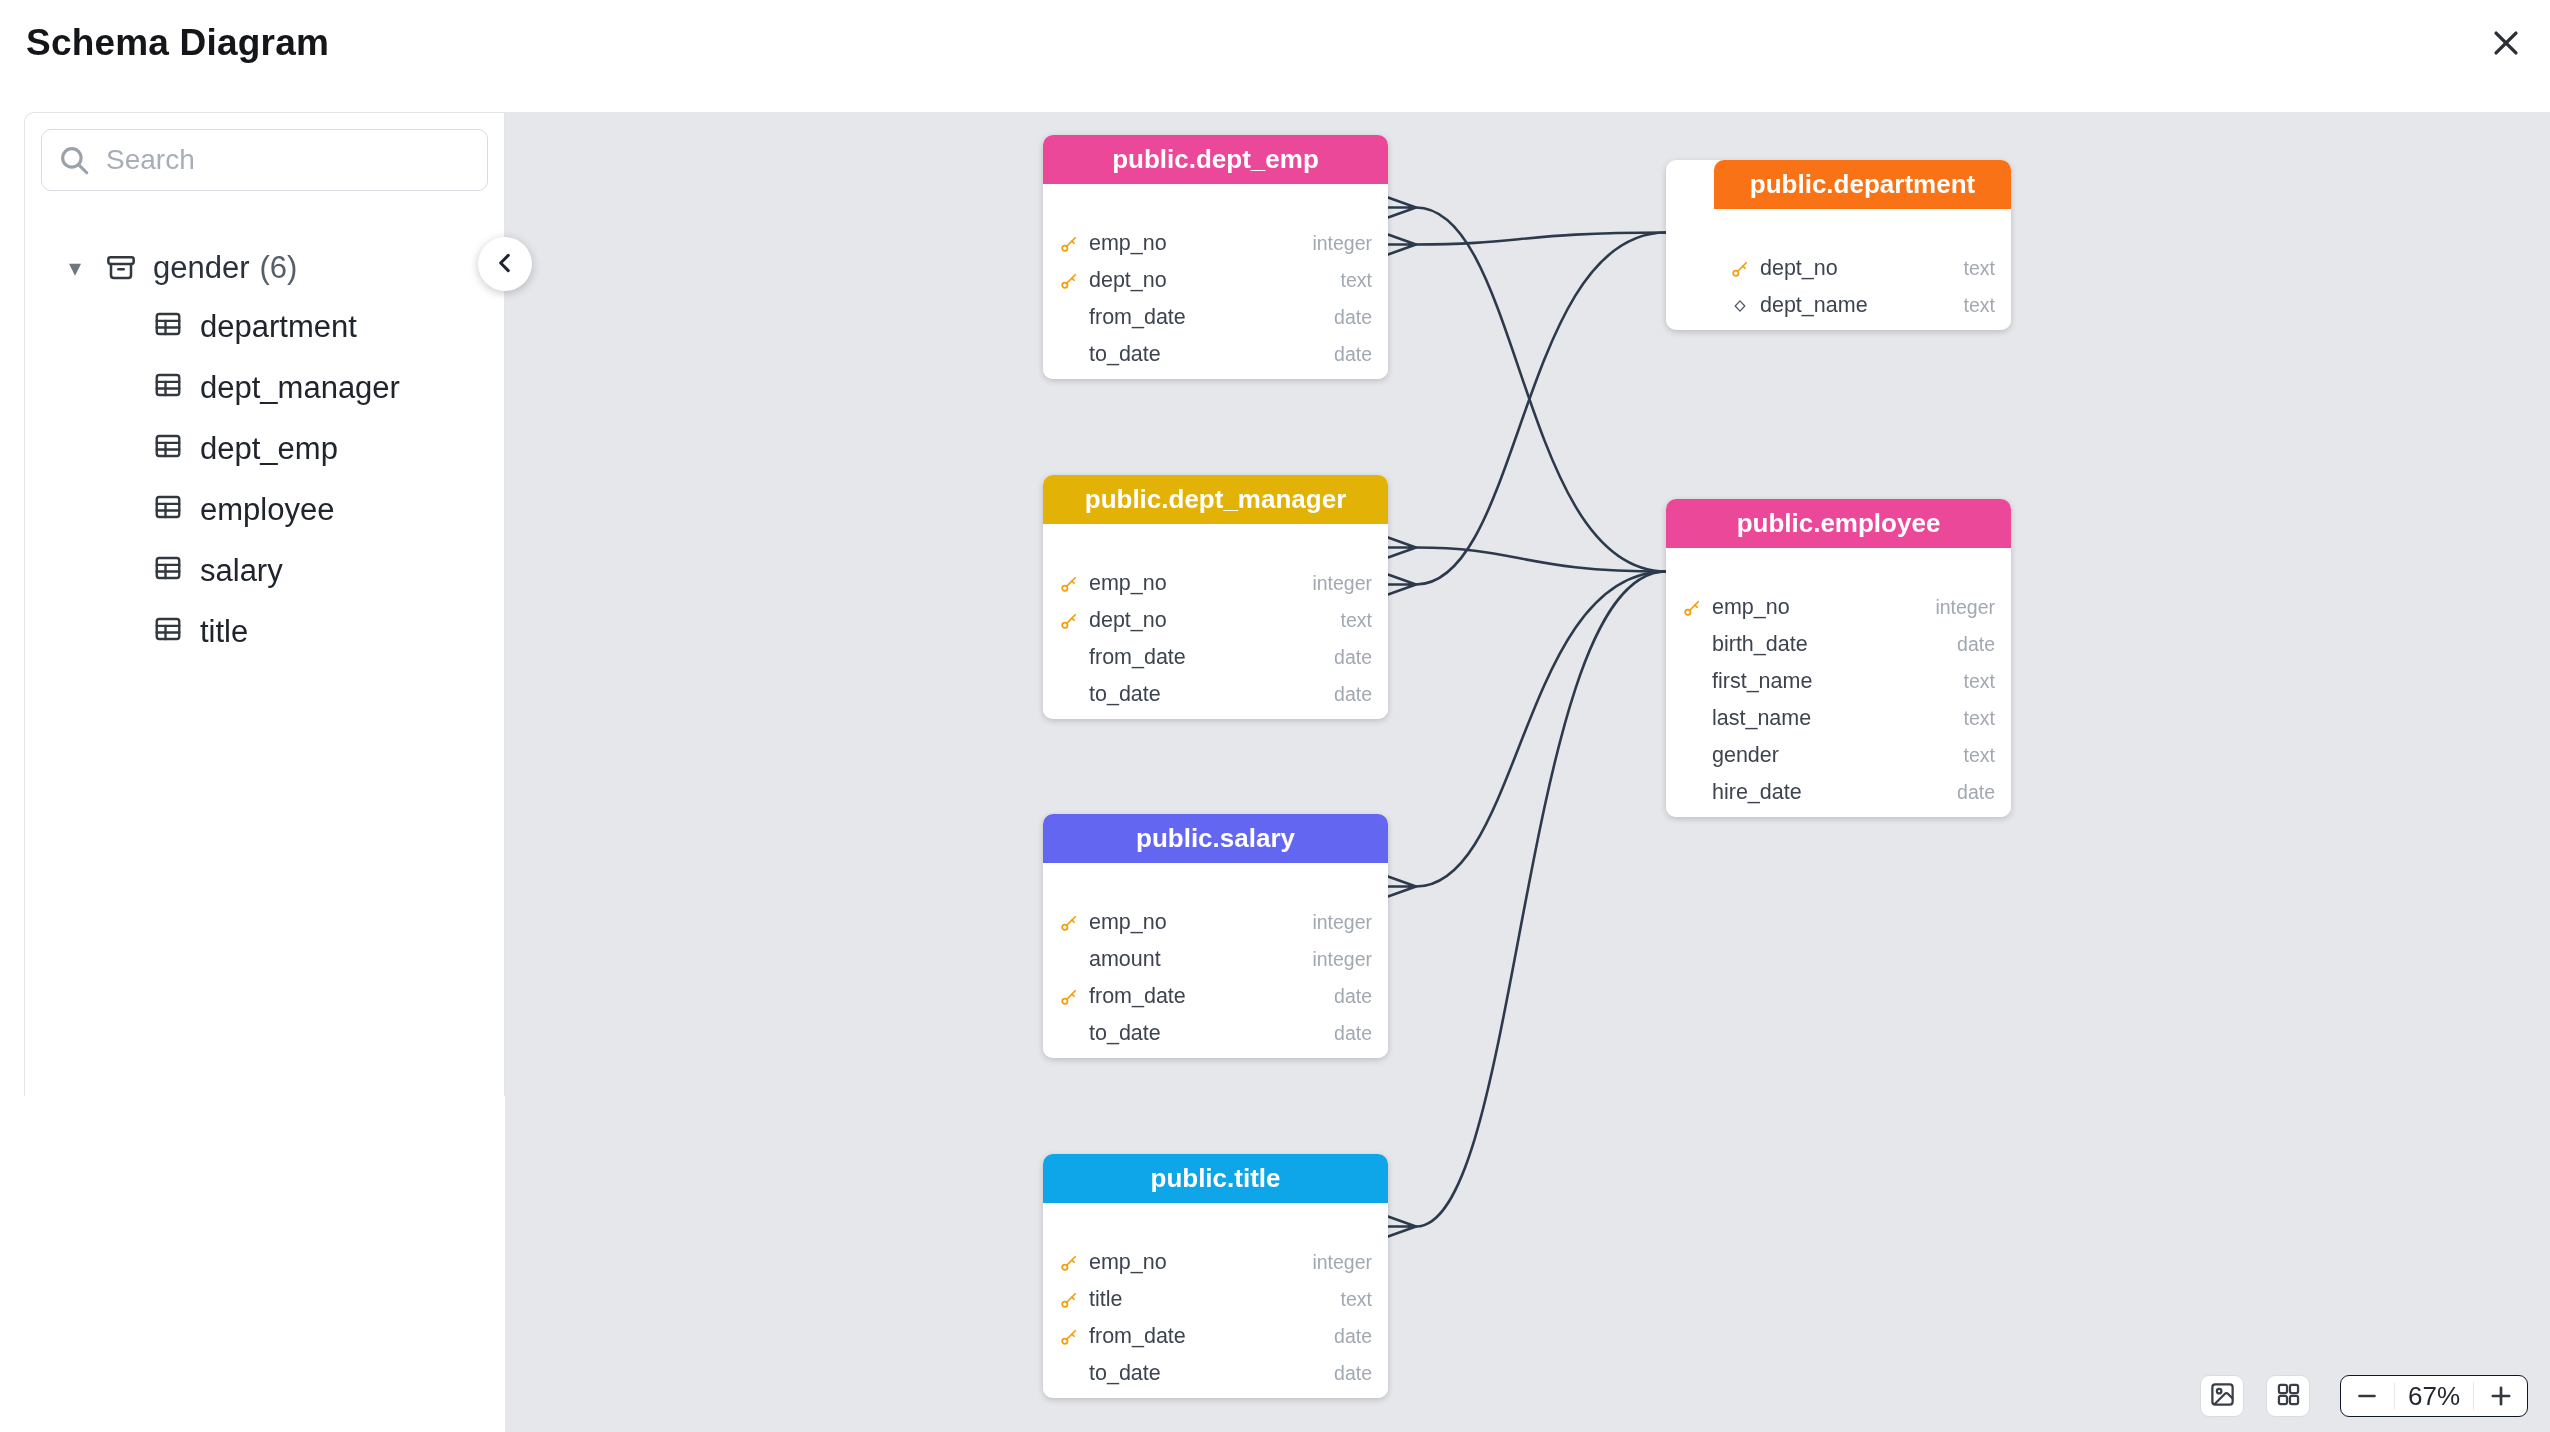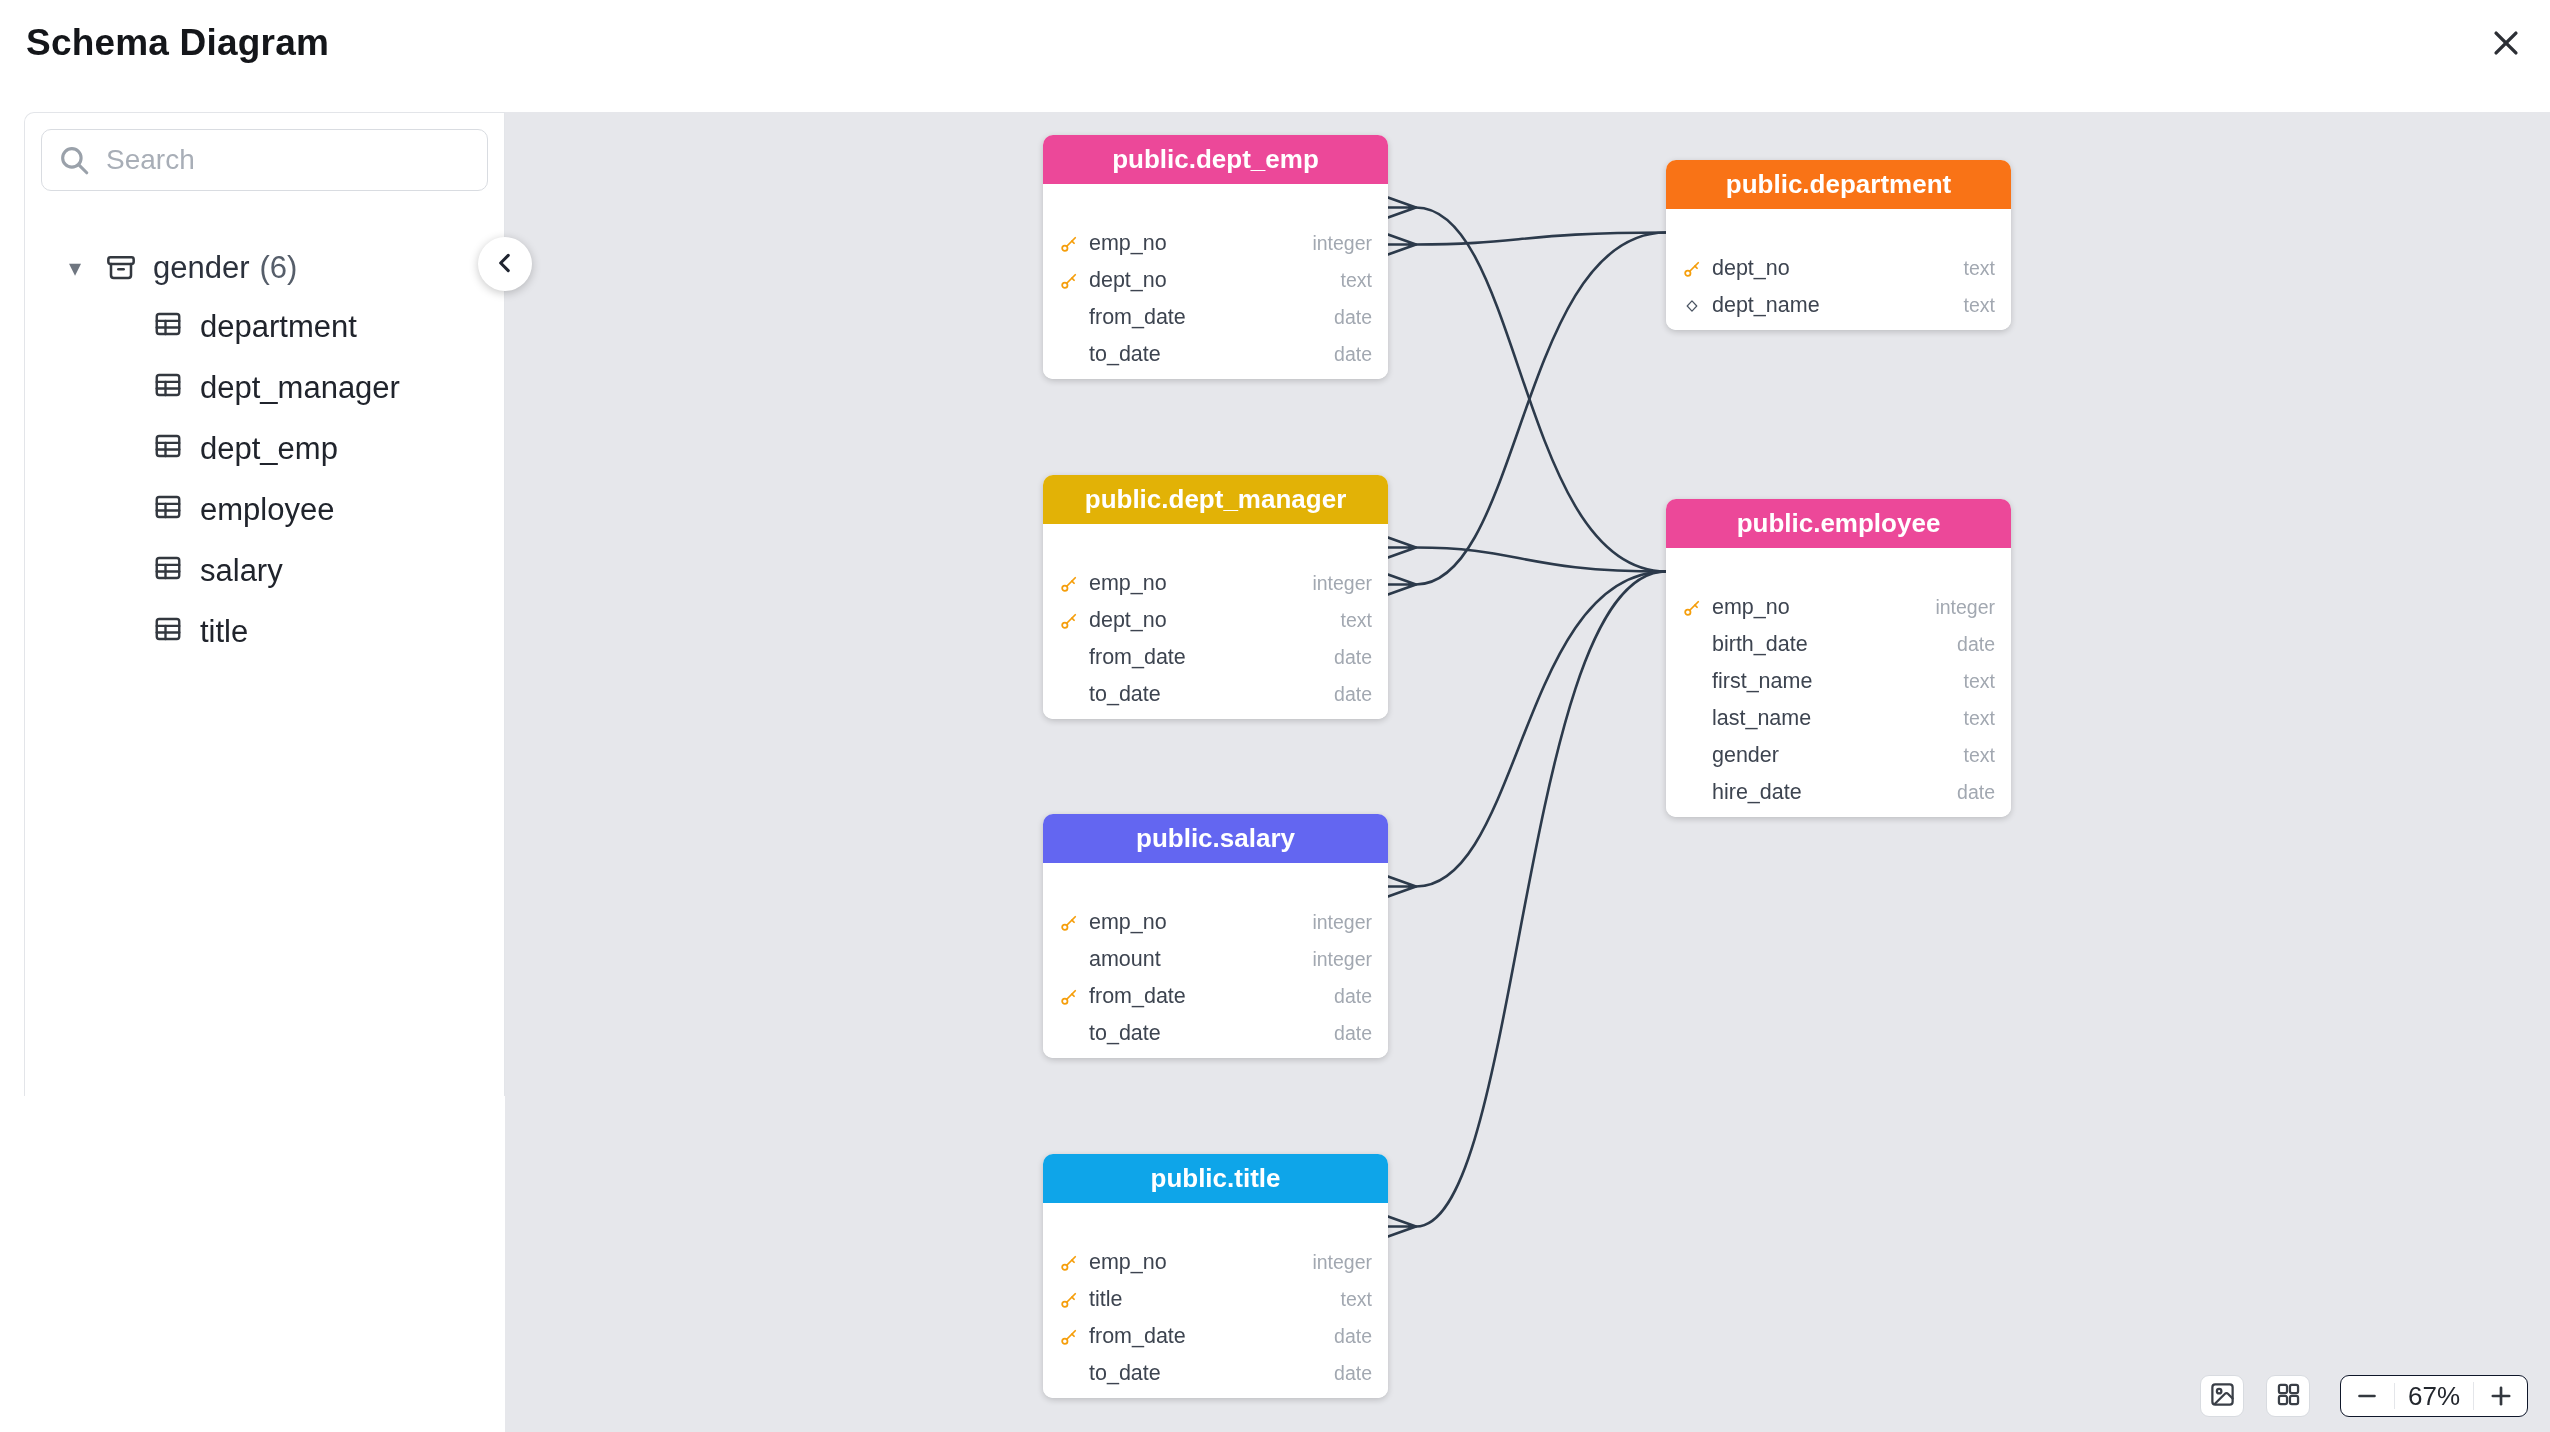--- a/index.html
+++ b/index.html
@@ -225,21 +225,21 @@
           <span class="col-name">from_date</span>
           <span class="col-type">date</span>
         </div>
         <div class="col-row">
           <span class="col-icon"></span>
           <span class="col-name">to_date</span>
           <span class="col-type">date</span>
         </div>
       </div>
     </div>
-    <div class="table-card" style="left: 1161px; top: 48px;">
+    <div class="table-card" style="left: 1161px; top: 48px; padding-left: 48px;">
       <div class="table-card-header" style="background:#f97316">public.department</div>
       <div class="table-card-body">
         <div class="col-row">
           <span class="col-icon">
             <svg viewBox="0 0 24 24" fill="none" stroke="#f59e0b" stroke-width="2.1" stroke-linecap="round" stroke-linejoin="round">
               <circle cx="7" cy="17" r="3.2"></circle>
               <path d="M9.3 14.7 19.5 4.5"></path>
               <path d="M15.5 8.5l2.6 2.6"></path>
             </svg>
           </span>

